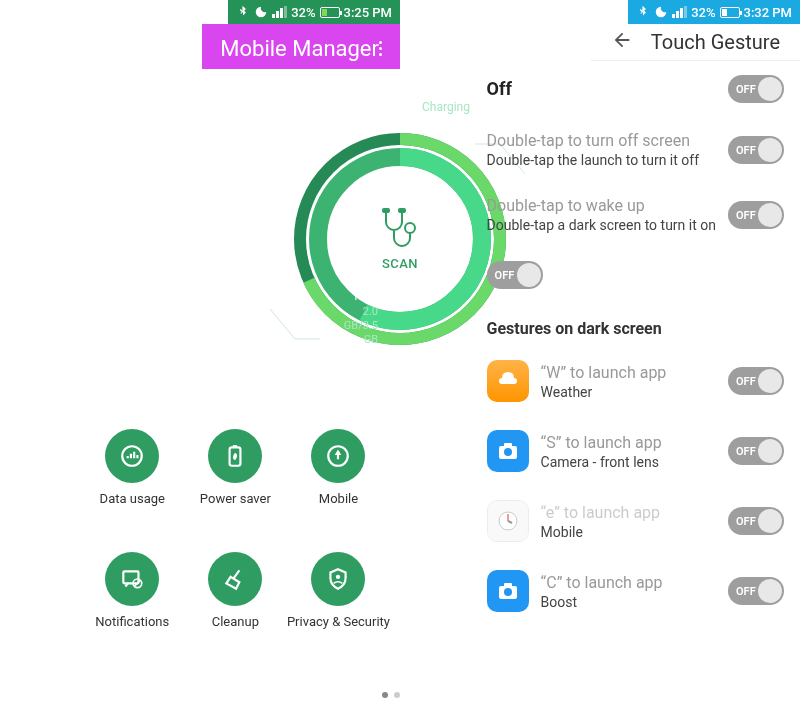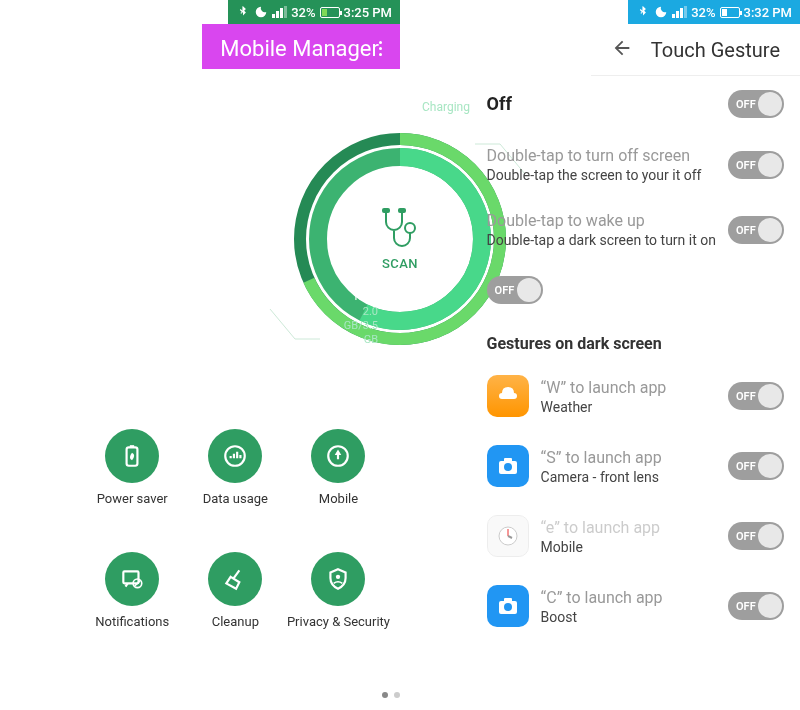--- a/index.html
+++ b/index.html
@@ -44,21 +44,21 @@
     .btn-grid { flex: 1; background: #fff; padding: 20px 10px 10px; display: grid; grid-template-columns: repeat(3, 1fr); grid-template-rows: repeat(2, 1fr); }
     .grid-item { display: flex; flex-direction: column; align-items: center; gap: 8px; }
     .grid-circle { width: 54px; height: 54px; border-radius: 50%; background: #2f9d62; display: flex; align-items: center; justify-content: center; }
     .grid-circle svg { width: 26px; height: 26px; fill: #fff; }
     .grid-label { font-size: 13px; color: #333; text-align: center; line-height: 1.2; }
     .dots { display: flex; justify-content: center; gap: 6px; padding: 8px 0 12px; background: #fff; }
     .dots span { width: 6px; height: 6px; border-radius: 50%; background: #ccc; }
     .dots span.active { background: #888; }
     
     
-    .tg-header { height: 52px; display: flex; align-items: center; padding: 0 20px; gap: 18px; border-bottom: 1px solid #eee; }
+    .tg-header { height: 37px; display: flex; align-items: center; padding: 0 20px; gap: 18px; border-bottom: 1px solid #eee; }
     .tg-back svg { width: 22px; height: 22px; fill: #555; }
     .tg-title { font-size: 20px; font-weight: 400; color: #333; }
     .tg-list { flex: 1; overflow: hidden; }
     .tg-row { display: flex; align-items: center; padding: 14px 16px; gap: 12px; }
     .tg-text { flex: 1; }
     .tg-label { font-size: 16px; color: #999; line-height: 1.2; }
     .tg-label.strong { color: #222; font-weight: 700; font-size: 18px; }
     .tg-sub { font-size: 14px; color: #444; margin-top: 2px; }
     .tg-section { padding: 16px 16px 8px; font-size: 16px; font-weight: 700; color: #333; }
     .toggle { width: 56px; height: 28px; border-radius: 14px; background: #9e9e9e; position: relative; flex-shrink: 0; }
@@ -139,35 +139,35 @@
       <div>RAM</div>
       <div class="sub">2.0 GB/3.5 GB</div>
       <div><span class="pct-big">57</span><span class="pct-sm">%</span></div>
     </div>
   </div>
 
   <div class="btn-grid">
     <div class="grid-item">
       <div class="grid-circle">
           <svg viewBox="0 0 24 24">
+            <circle cx="12" cy="12" r="9" fill="none" stroke="#fff" stroke-width="2"></circle>
+            <path d="M8 14v-2 M11 14v-4 M14 14v-6 M17 14v-3" stroke="#fff" stroke-width="2"></path>
+          </svg>
+        </div>
+      <div class="grid-label">Data usage</div>
+    </div>
+    <div class="grid-item">
+      <div class="grid-circle">
+          <svg viewBox="0 0 24 24">
             <rect x="7" y="4" width="10" height="17" rx="2" fill="none" stroke="#fff" stroke-width="2"></rect>
             <rect x="10" y="2" width="4" height="2" fill="#fff"></rect>
             <path d="M12 9 q4 2 0 7 q-4-2 0-7z" fill="#fff"></path>
           </svg>
         </div>
       <div class="grid-label">Power saver</div>
-    </div>
-    <div class="grid-item">
-      <div class="grid-circle">
-          <svg viewBox="0 0 24 24">
-            <circle cx="12" cy="12" r="9" fill="none" stroke="#fff" stroke-width="2"></circle>
-            <path d="M8 14v-2 M11 14v-4 M14 14v-6 M17 14v-3" stroke="#fff" stroke-width="2"></path>
-          </svg>
-        </div>
-      <div class="grid-label">Data usage</div>
     </div>
     <div class="grid-item">
       <div class="grid-circle">
           <svg viewBox="0 0 24 24">
             <circle cx="12" cy="12" r="9" fill="none" stroke="#fff" stroke-width="2"></circle>
             <path d="M12 6 l3 5 -2 0 0 4 -2 0 0-4 -2 0z" fill="#fff"></path>
           </svg>
         </div>
       <div class="grid-label">Mobile</div>
     </div>
@@ -244,21 +244,21 @@
         </div>
       <div class="toggle">
           <span class="toggle-text">OFF</span>
           <span class="toggle-knob"></span>
         </div>
     </div>
 
     <div class="tg-row">
       <div class="tg-text">
         <div class="tg-label">Double-tap to turn off screen</div>
-        <div class="tg-sub">Double-tap the screen to your it off</div>
+        <div class="tg-sub">Double-tap the launch to turn it off</div>
       </div>
       <div class="toggle">
           <span class="toggle-text">OFF</span>
           <span class="toggle-knob"></span>
         </div>
     </div>
     <div class="tg-row">
       <div class="tg-text">
         <div class="tg-label">Double-tap to wake up</div>
         <div class="tg-sub">Double-tap a dark screen to turn it on</div>

